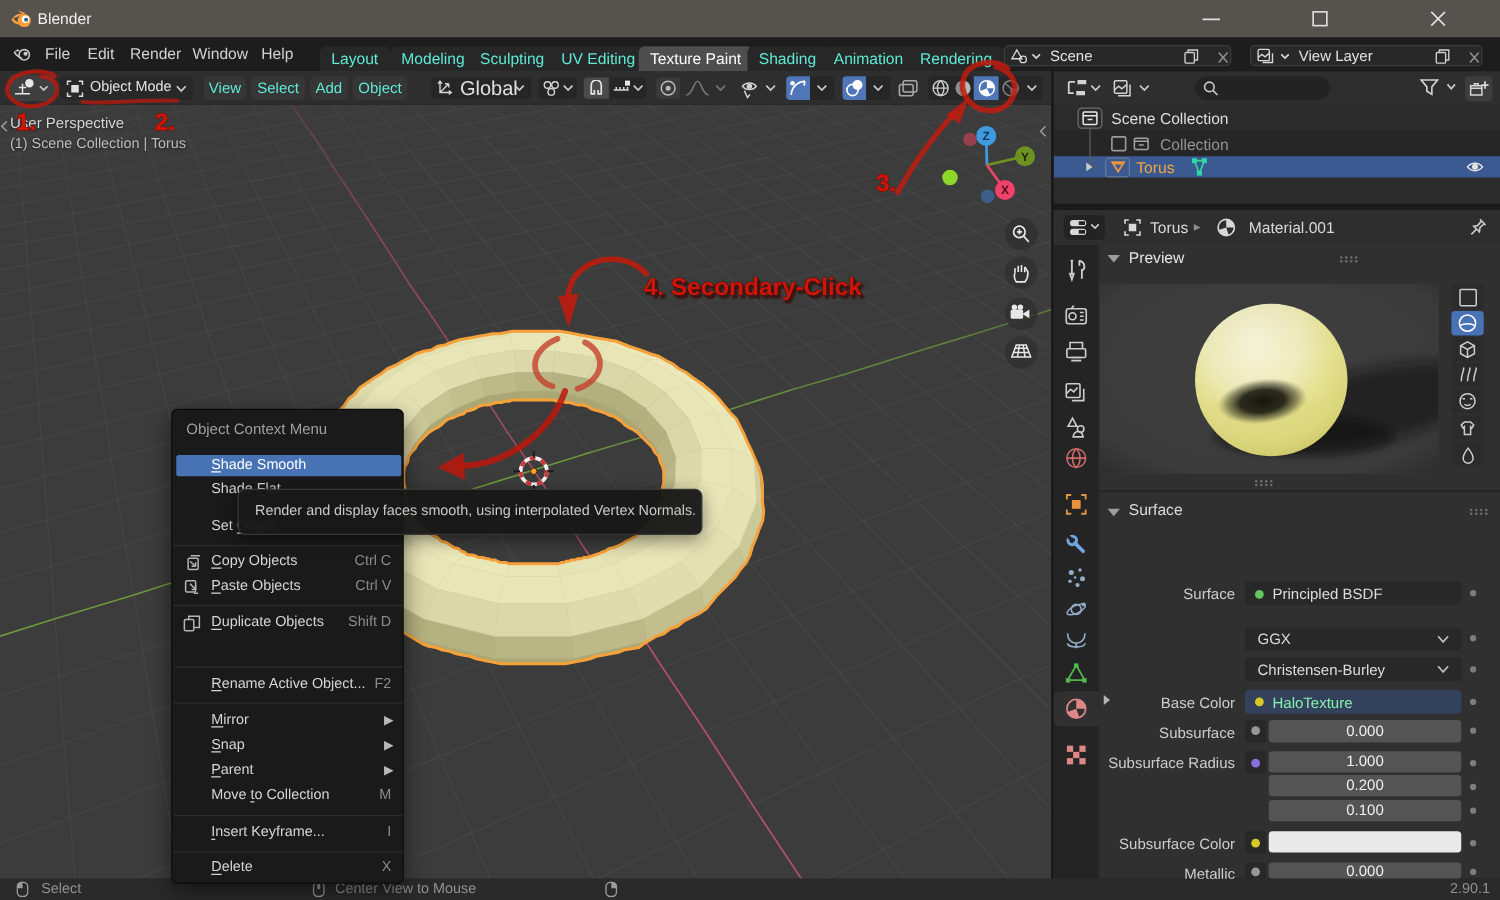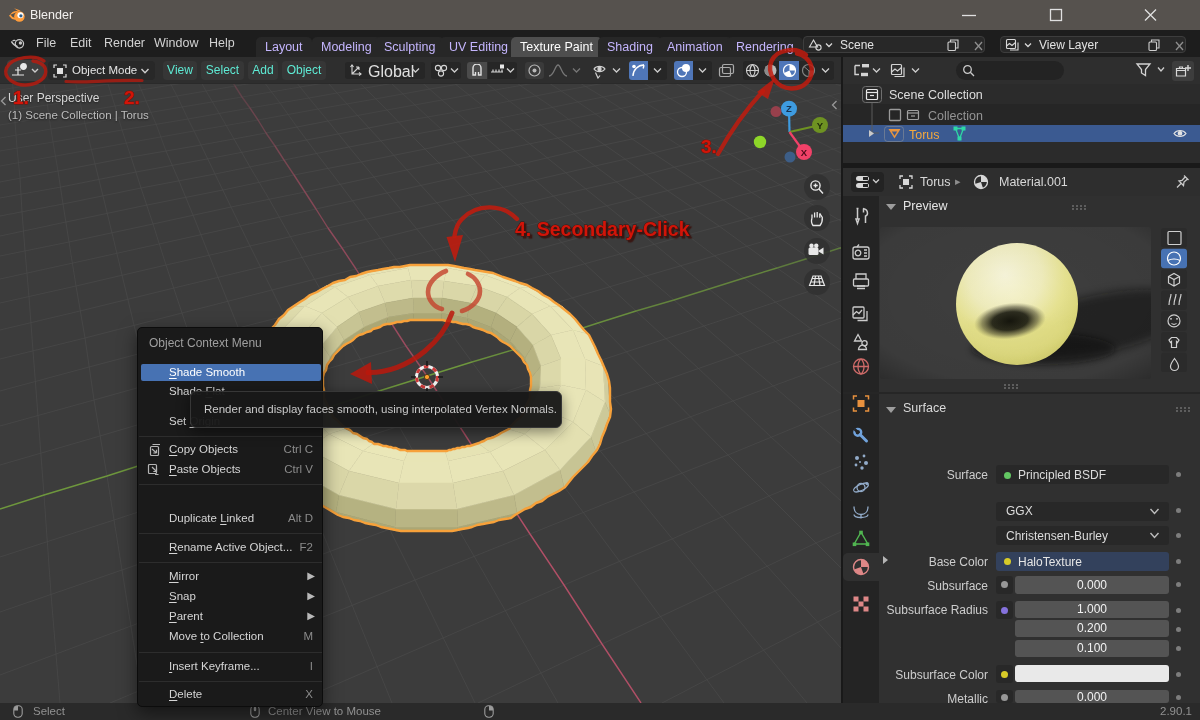--- a/index.html
+++ b/index.html
@@ -6,21 +6,21 @@
   font-family:"Liberation Sans",sans-serif;-webkit-font-smoothing:antialiased}
 .abs{position:absolute}
 #page{position:relative;width:1200px;height:720px}
 
 #titlebar{left:0;top:0;width:1200px;height:30px;background:#56524e}
 #titlebar .t{color:#f2f0ee}
 
 #menubar{left:0;top:30px;width:1200px;height:27px;background:#1d1d1d}
 .mi{top:35px;font-size:12.5px;color:#d2d2d2;line-height:17px}
 .tab{top:37px;height:20px;background:#272727;border-radius:5px 5px 0 0;
-  font-size:12.5px;color:#c4b5fd;text-align:center;line-height:20px;padding:0 9px}
+  font-size:12.5px;color:#5eead4;text-align:center;line-height:20px;padding:0 9px}
 .tab.act{background:#4e4e4e;color:#fdfdfd}
 .idw{top:36px;height:17px;background:#282828;border-radius:4px;border:1px solid #3d3d3d}
 .idw .nm{position:absolute;top:1px;font-size:12px;color:#e2e2e2}
 
 #toolhdr{left:0;top:57px;width:841px;height:27px;background:#2e2e2e;border-bottom:1px solid #2a2a2a}
 .hbtn{top:61px;height:19px;background:#363636;border-radius:4px;font-size:12px;
   color:#5eead4;text-align:center}
 .hdd{top:62px;height:17px;background:#262626;border-radius:3px}
 
 #vp{left:0;top:57px;width:841px;height:646px;background:#3c3c3c;overflow:hidden}
@@ -521,24 +521,30 @@
     <svg class="ic" viewBox="0 0 15 15">
           <g stroke="#b5b5b5" stroke-width="1.2" fill="none">
       <rect x="2.5" y="2.5" width="8" height="9" rx="1"></rect>
             <path d="M6 5 L10.5 9.5 M10.5 9.5 V6.3 M10.5 9.5 H7.3 M12.5 12.5 L9 12.5"></path>
           </g>
         </svg>
     <span class="lbl"><u>P</u>aste Objects</span>
         <span class="sc">Ctrl V</span>
   </div>
   <div class="msep" style="top:156px"></div>
-  <div class="mrow" style="top:181px">
-        <span class="lbl">Duplicate <u>L</u>inked</span>
-        <span class="sc">Alt D</span>
-      </div>
+  <div class="mrow" style="top:161px">
+    <svg class="ic" viewBox="0 0 15 15">
+          <g stroke="#b5b5b5" stroke-width="1.2" fill="none">
+      <rect x="1.5" y="4.5" width="7.5" height="9" rx="1"></rect>
+            <path d="M5 4.5 V2 H13.5 V11 H9.2"></path>
+          </g>
+        </svg>
+    <span class="lbl"><u>D</u>uplicate Objects</span>
+        <span class="sc">Shift D</span>
+  </div>
   <div class="msep" style="top:205px"></div>
   <div class="mrow" style="top:210px">
         <span class="lbl"><u>R</u>ename Active Object...</span>
         <span class="sc">F2</span>
       </div>
   <div class="msep" style="top:234px"></div>
   <div class="mrow" style="top:239px">
         <span class="lbl"><u>M</u>irror</span>
         <span class="arr">▶</span>
       </div>
@@ -905,21 +911,21 @@
     <div class="abs" style="left:10px;top:2.5px">Christensen-Burley</div>
     <svg class="abs" style="left:153px;top:6px" width="11" height="8" viewBox="0 0 11 8">
       <path d="M1.5 1 L5.5 5.5 L9.5 1" stroke="#bdbdbd" stroke-width="1.4" fill="none"></path>
     </svg>
   </div>
   <div class="pdot" style="top:365px"></div>
   <div class="abs" style="left:40px;top:388px;width:0;height:0;border-top:4.5px solid transparent;border-bottom:4.5px solid transparent;border-left:5.5px solid #b5b5b5"></div>
   <div class="plabel" style="left:25px;top:387px">Base Color</div>
   <div class="pfield" style="top:384px;background:#33415c">
     <div class="abs" style="left:8px;top:6px;width:7px;height:7px;border-radius:4px;background:#d8cb28"></div>
-    <div class="abs" style="left:22px;top:2.5px;color:#e5e5e5">HaloTexture</div>
+    <div class="abs" style="left:22px;top:2.5px;color:#86efac">HaloTexture</div>
   </div>
   <div class="pdot" style="top:391px"></div>
   <div class="plabel" style="left:25px;top:410.5px">Subsurface</div>
   <div class="ptoggle" style="top:407.5px">
         <div class="abs" style="left:5px;top:5.5px;width:7px;height:7px;border-radius:4px;background:#979797"></div>
       </div>
   <div class="pslider" style="top:407.5px">0.000</div>
   <div class="pdot" style="top:414px"></div>
   <div class="plabel" style="left:25px;top:435px">Subsurface Radius</div>
   <div class="ptoggle" style="top:433px">

